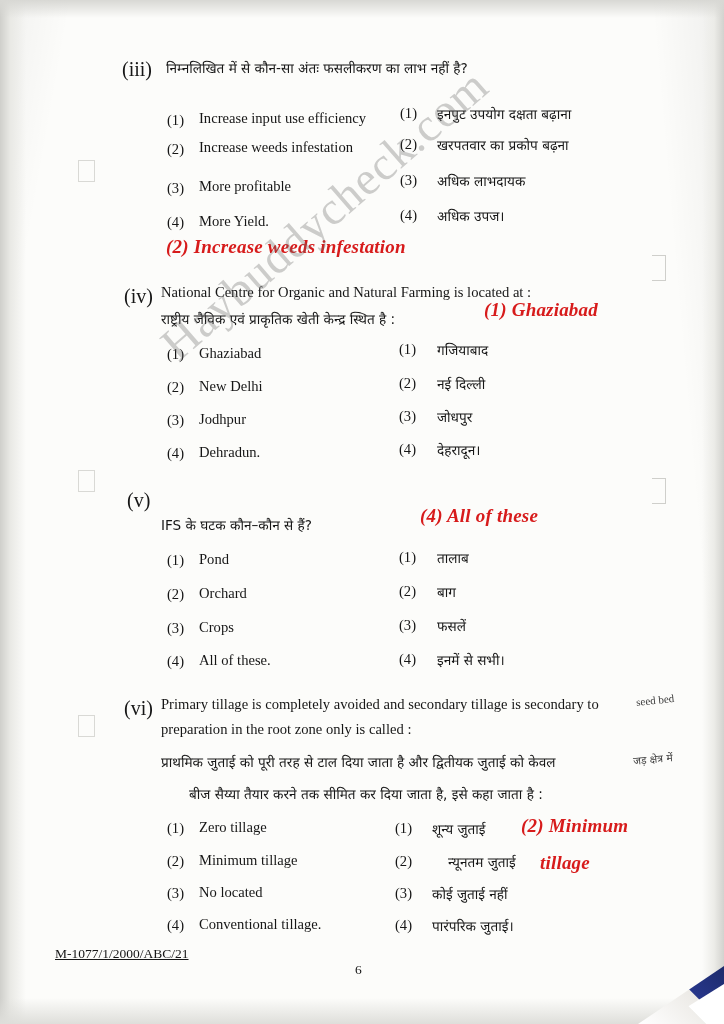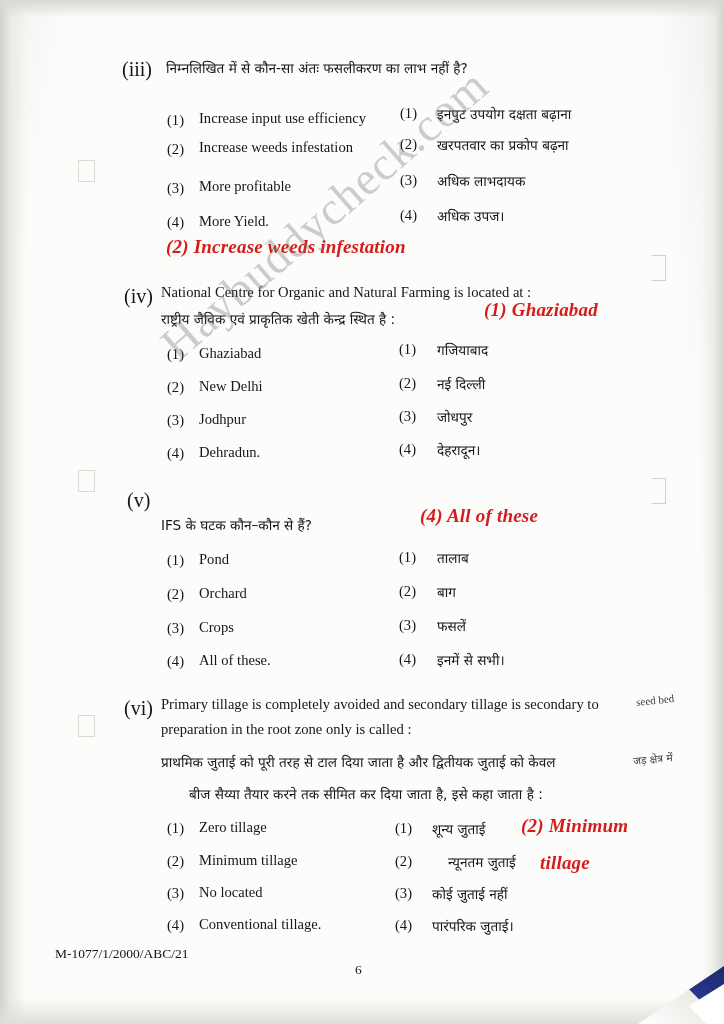--- a/index.html
+++ b/index.html
@@ -66,21 +66,21 @@
     color:#d71b1b;
     font-family:"Liberation Serif", serif;
     font-style: italic;
     font-weight: bold;
     font-size: 19px;
     letter-spacing: .2px;
   }
 
   .footer-left {
     position:absolute; left:55px; top:946px;
-    font-size:13.5px; font-family:"Liberation Serif", serif;
+    font-size:13.5px; font-family:"Liberation Serif", serif;text-decoration:underline;
   }
   .footer-page {
     position:absolute; left:355px; top:962px;
     font-size:13.5px; font-family:"Liberation Serif", serif;
   }
 
   
   .watermark {
     position:absolute; left:150px; top:330px;
     font-family:"Liberation Serif", serif;

